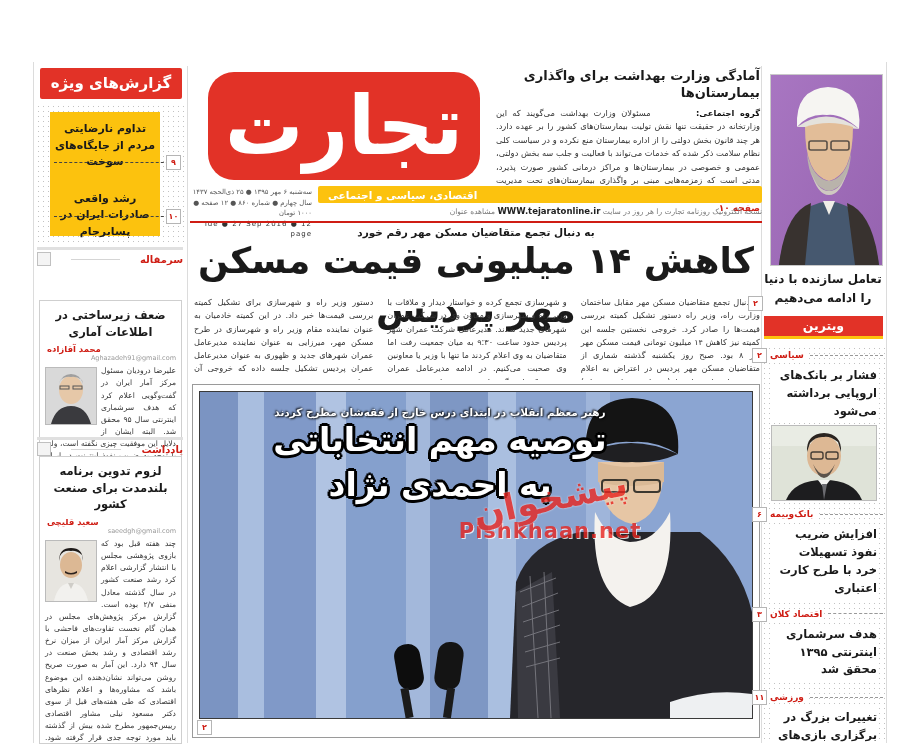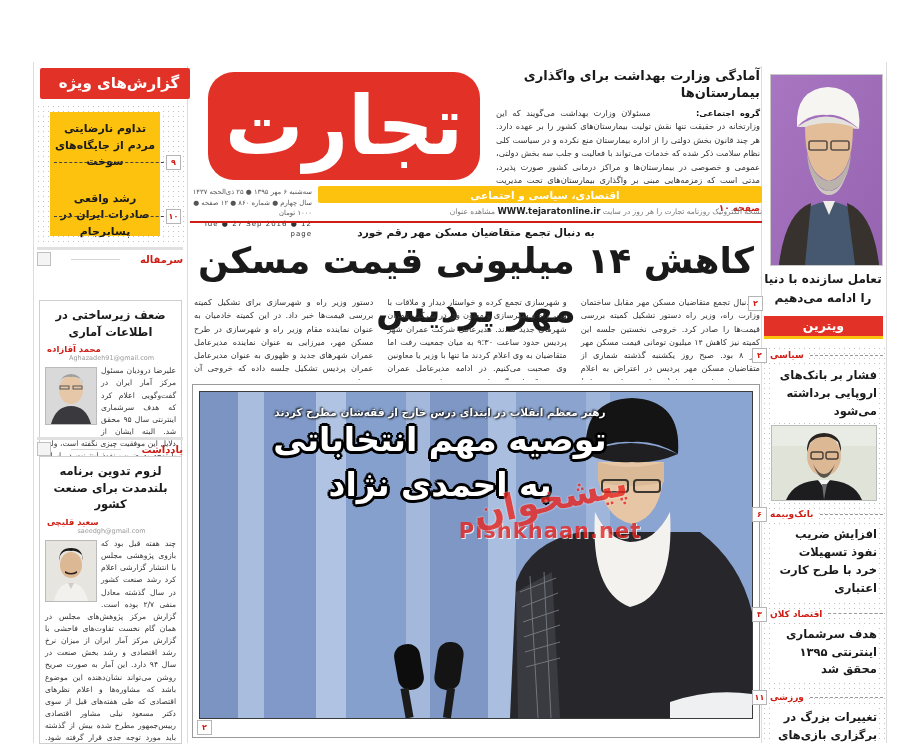--- a/index.html
+++ b/index.html
@@ -8,50 +8,50 @@
     font-family:"DejaVu Sans",sans-serif;direction:rtl;overflow:hidden;color:#1a1a1a;
   }
   .abs{position:absolute;}
   .dots{
     background-image:radial-gradient(circle,#c2c2c2 0.8px,transparent 1px);
     background-size:5px 5px;
   }
   .vline{width:1px;background:#dcdcdc;}
   
   #sr-banner{left:40px;top:68px;width:142px;height:31px;background:#e23227;
-    color:#fff;font-weight:bold;font-size:15px;text-align:center;line-height:31px;border-radius:2px;padding-left:8px;}
+    color:#fff;font-weight:bold;font-size:15px;text-align:center;line-height:31px;border-radius:2px;}
   #sr-block{left:36px;top:104px;width:148px;height:140px;}
   #sr-yellow{position:absolute;right:24px;top:8px;width:110px;height:124px;background:#fcc20e;}
   .sr-item{font-size:11px;font-weight:bold;text-align:center;line-height:1.5;padding:9px 4px 6px 4px;}
   .sr-sep{position:absolute;right:10px;left:18px;border-top:1px dashed #444;}
   .pagebox{position:absolute;width:13px;height:13px;background:#fff;border:1px solid #b5b5b5;
     color:#cf1d14;font-size:8px;line-height:13px;text-align:center;font-weight:bold;}
   .sb-header{display:flex;align-items:center;gap:20px;border-top:3px solid #e0e0e0;padding-top:2px;direction:ltr;}
   .sb-header .hdr-box{width:12px;height:12px;border:1px solid #c0c0c0;background:#f4f4f4;}
   .sb-header .hdr-line{flex:1;border-top:1px solid #d5d5d5;}
   .sb-header .hdr-label{color:#cf1d14;font-size:10px;font-weight:bold;direction:rtl;}
   .article-box{border:1px solid #cfcfcf;background:#fff;padding:4px 5px;overflow:hidden;}
   .art-title{font-size:11.5px;font-weight:bold;text-align:center;line-height:1.45;margin:2px 0 4px;}
   .art-author{color:#cf1d14;font-size:8.5px;font-weight:bold;text-align:left;direction:ltr;padding-left:2px;}
-  .art-mail{color:#9a9a9a;font-size:6.5px;text-align:center;direction:ltr;padding-left:2px;margin-bottom:3px;}
+  .art-mail{color:#9a9a9a;font-size:6.5px;text-align:right;direction:ltr;padding-left:2px;margin-bottom:3px;}
   .art-photo{float:left;margin:2px 4px 2px 0;border:1px solid #bbb;}
   .art-body{font-size:7.6px;line-height:1.6;text-align:justify;color:#333;}
   
   #logo{left:208px;top:72px;width:272px;height:108px;background:#e23227;border-radius:26px;
     display:flex;align-items:center;justify-content:center;}
   #logo span{color:#fff;font-size:78px;font-weight:bold;line-height:1;transform:scaleY(1.05);}
   #top-story{right:140px;top:68px;width:264px;}
   #top-story h2{margin:0 0 5px;font-size:13px;line-height:1.3;}
   #top-story p{margin:0;font-size:8.3px;line-height:1.62;text-align:justify;color:#333;}
   #top-story .lead-label{font-weight:bold;color:#111;margin-left:40px;}
   #top-story .pref{color:#cf1d14;font-weight:bold;font-size:9px;}
   #dateline{left:192px;top:187px;width:120px;font-size:6.8px;color:#555;line-height:1.55;text-align:right;}
   #dateline .en{direction:ltr;letter-spacing:1px;color:#333;font-size:7px;}
   #tagline-strip{left:318px;top:186px;width:444px;height:17px;background:#fcc20e;border-radius:2px;
-    display:flex;align-items:center;direction:ltr;justify-content:center;}
+    display:flex;align-items:center;direction:ltr;}
   #tagline-strip span{color:#fff;font-weight:bold;font-size:10.5px;padding-left:10px;direction:rtl;}
   #webnote{left:318px;top:206px;width:444px;font-size:7.5px;color:#777;text-align:right;direction:rtl;}
   #webnote .url{font-weight:bold;color:#222;font-size:8.5px;direction:ltr;display:inline-block;}
   #red-rule{left:190px;top:221px;width:572px;height:2px;background:#cf1d14;}
   
   #kicker{left:190px;top:226px;width:572px;text-align:center;font-size:10.5px;font-weight:bold;}
   #headline{left:190px;top:237px;width:572px;text-align:center;font-size:36px;font-weight:bold;line-height:1.35;}
   #lead-cols{left:194px;top:296px;width:566px;height:84px;display:flex;gap:14px;direction:rtl;overflow:hidden;}
   #lead-cols .col{flex:1;font-size:8.2px;line-height:1.62;text-align:justify;color:#333;}
   #lead-cols .more{font-weight:bold;color:#000;}

